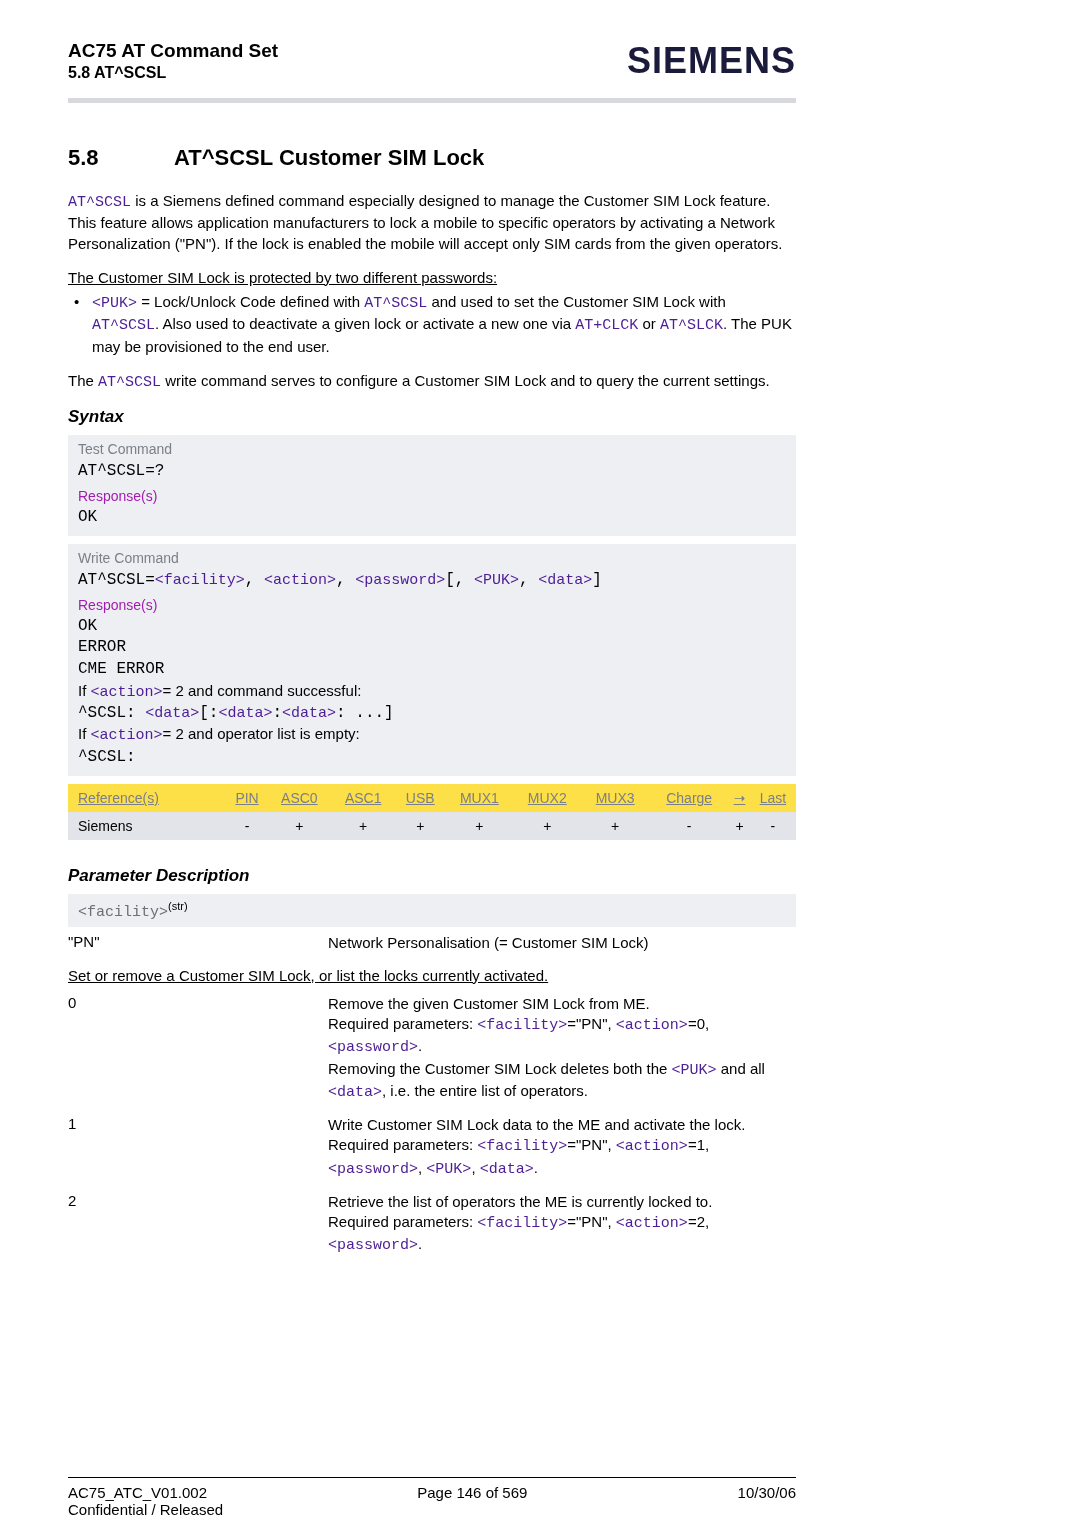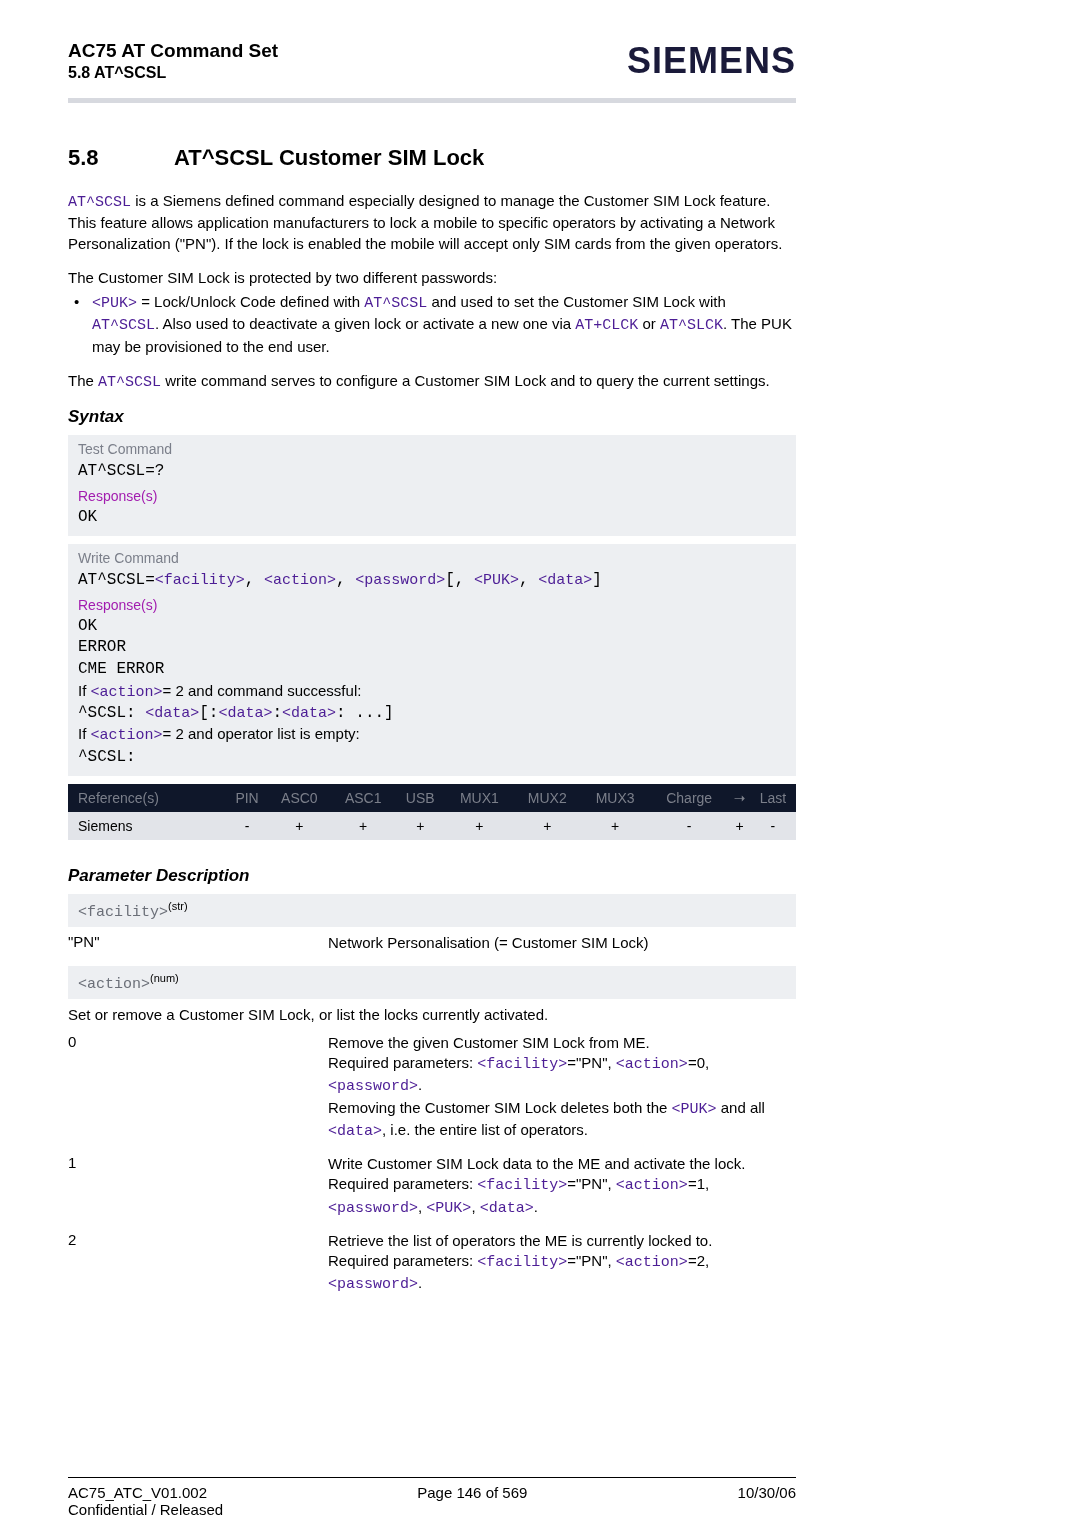--- a/index.html
+++ b/index.html
@@ -11,40 +11,40 @@
     .header-left .h-title { font-weight: bold; font-size: 19px; }
     .header-left .h-sub { font-weight: bold; font-size: 16px; margin-top: 2px; }
     .logo { font-size: 36px; font-weight: 900; letter-spacing: 1px; color: #1a1a3a; font-family: Arial, sans-serif; }
 
     .hr-thick { height: 5px; background: #d7d9df; margin: 16px 0 42px 0; }
 
     .sec-heading { font-size: 22px; font-weight: bold; margin-bottom: 20px; }
     .sec-heading .num { display: inline-block; width: 106px; }
 
     .para { font-size: 15px; line-height: 1.35; margin-bottom: 14px; }
-    .para-tight { font-size: 15px; line-height: 1.35; margin-bottom: 4px; }
+    .para-tight { font-size: 15px; line-height: 1.35; margin-bottom: 4px; text-decoration: underline; }
 
     .mono { font-family: "Courier New", monospace; font-size: 15px; }
     .blue-mono { font-family: Liberation Mono, monospace; font-size: 15px; color: #4c1d95; }
 
     ul.bullets { list-style: none; margin: 0 0 14px 0; }
     ul.bullets li { position: relative; padding-left: 24px; margin-bottom: 2px; line-height: 1.35; }
     ul.bullets li::before { content: "•"; position: absolute; left: 6px; top: 0; }
 
     .sub-h { font-weight: bold; font-style: italic; font-size: 17px; margin: 14px 0 8px 0; }
 
     .box { background: #edeff2; padding: 6px 10px 8px 10px; margin-bottom: 8px; }
     .box-label { color: #7b7f8a; font-size: 14px; margin-bottom: 4px; }
     .box .resp-grey { color: #a21caf; font-size: 14px; margin: 5px 0 3px 0; }
     .box .mono-line { font-family: "Courier New", monospace; font-size: 16px; line-height: 1.35; }
     .box .plain-line { font-size: 15px; line-height: 1.35; }
 
     .ref-table { width: 100%; border-collapse: collapse; }
     .ref-table td, .ref-table th { font-size: 14px; padding: 6px 0; text-align: center; }
-    .ref-head th { color: #7b7f8a; font-weight: normal; background: #0f172a; }
+    .ref-head th { color: #7b7f8a; font-weight: normal; background: #fde047; text-decoration: underline; }
     .ref-head th:first-child { text-align: left; padding-left: 10px; }
     .ref-body td:first-child { text-align: left; padding-left: 10px; background: #e2e4e9; }
     .ref-body td { background: #e2e4e9; }
 
     .param-head { background: #edeff2; padding: 6px 10px; margin-bottom: 6px; }
     .sup { font-size: 11px; vertical-align: super; }
 
     .param-row { display: flex; margin-bottom: 12px; }
     .param-row .k { width: 260px; flex-shrink: 0; }
     .param-row .v { flex: 1; line-height: 1.35; }
@@ -151,23 +151,20 @@
   <div class="sub-h" style="margin-top:26px;">Parameter Description</div>
 
   <div class="param-head">
     <span class="mono" style="color:#6b6f78;">&lt;facility&gt;</span><span class="sup">(str)</span>
   </div>
   <div class="param-row">
     <div class="k">"PN"</div>
     <div class="v">Network Personalisation (= Customer SIM Lock)</div>
   </div>
 
-  <div class="param-head">
-    <span class="mono" style="color:#6b6f78;">&lt;action&gt;</span><span class="sup">(num)</span>
-  </div>
   <div class="para-tight" style="margin-bottom:8px;">Set or remove a Customer SIM Lock, or list the locks currently activated.</div>
 
   <div class="param-row">
     <div class="k">0</div>
     <div class="v">
       <span>Remove the given Customer SIM Lock from ME.</span><br>
       <span>Required parameters: </span><span class="blue-mono">&lt;facility&gt;</span><span>="PN", </span><span class="blue-mono">&lt;action&gt;</span><span>=0, </span><span class="blue-mono">&lt;password&gt;</span><span>.</span><br>
       <span>Removing the Customer SIM Lock deletes both the </span><span class="blue-mono">&lt;PUK&gt;</span><span> and all </span><span class="blue-mono">&lt;data&gt;</span><span>, i.e. the entire list of operators.</span>
     </div>
   </div>

